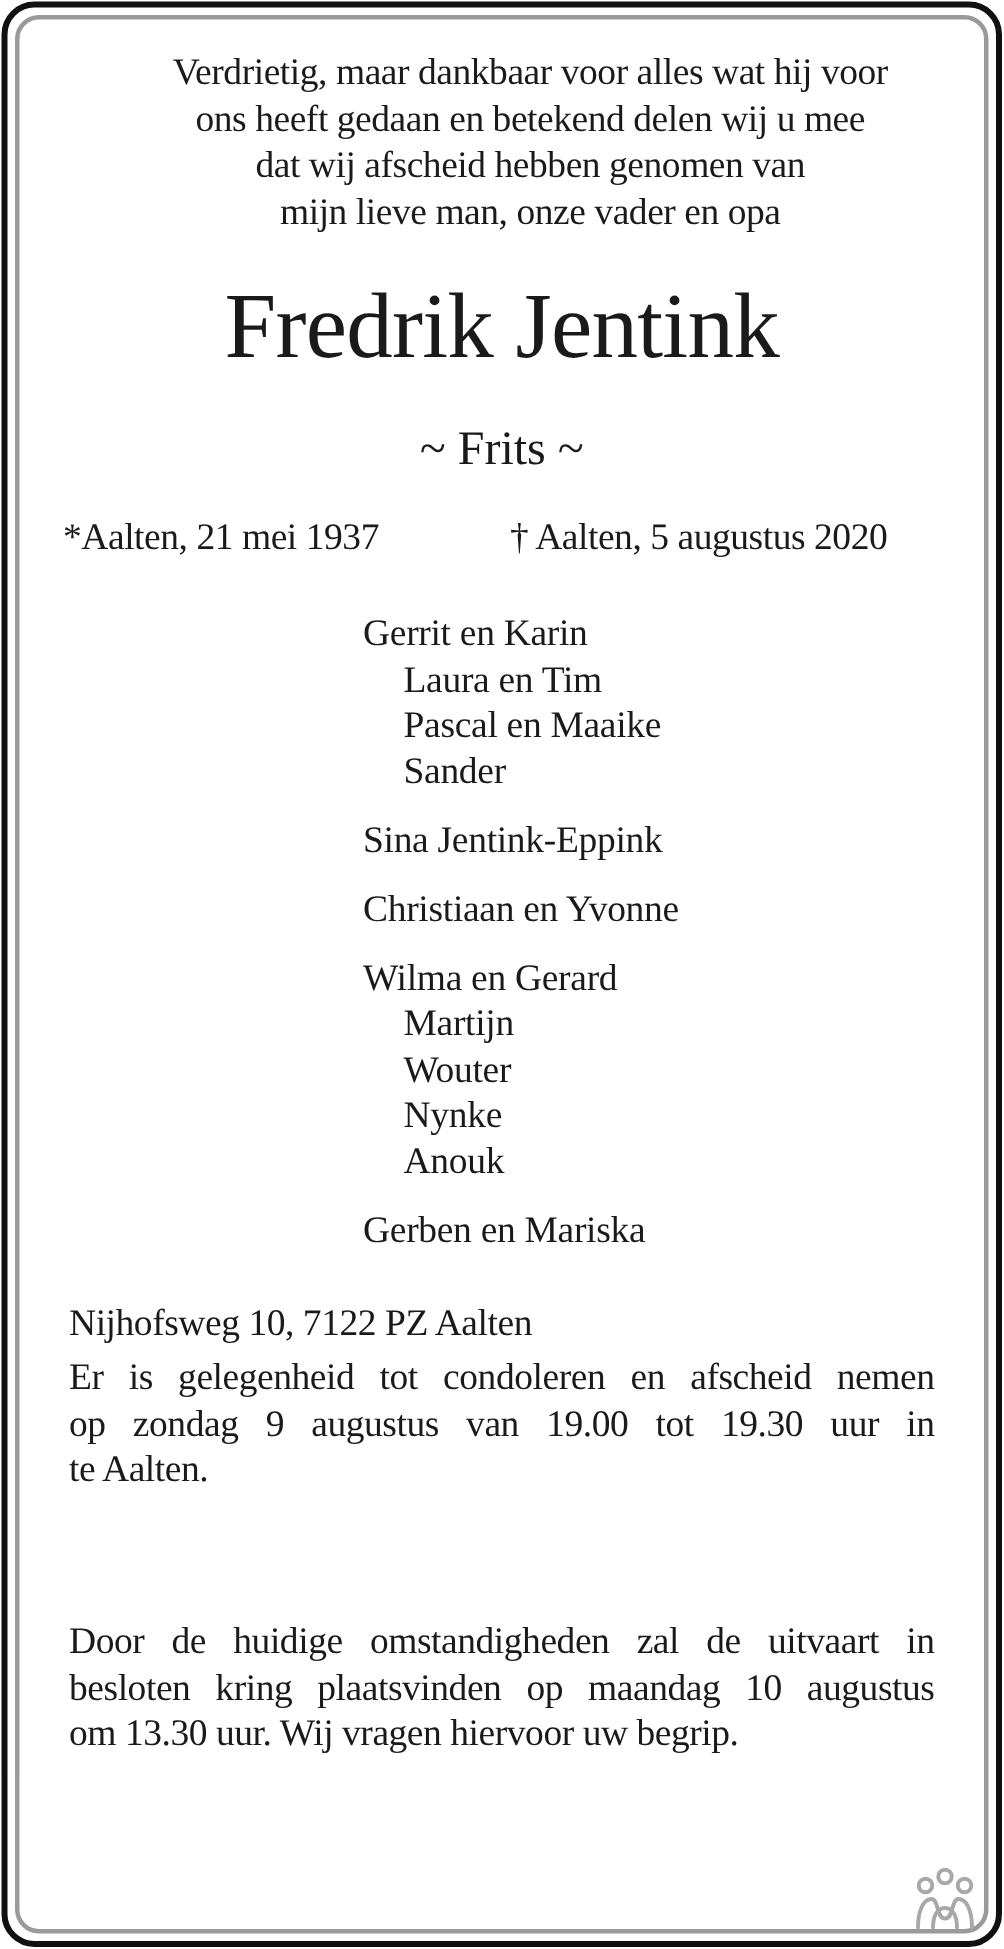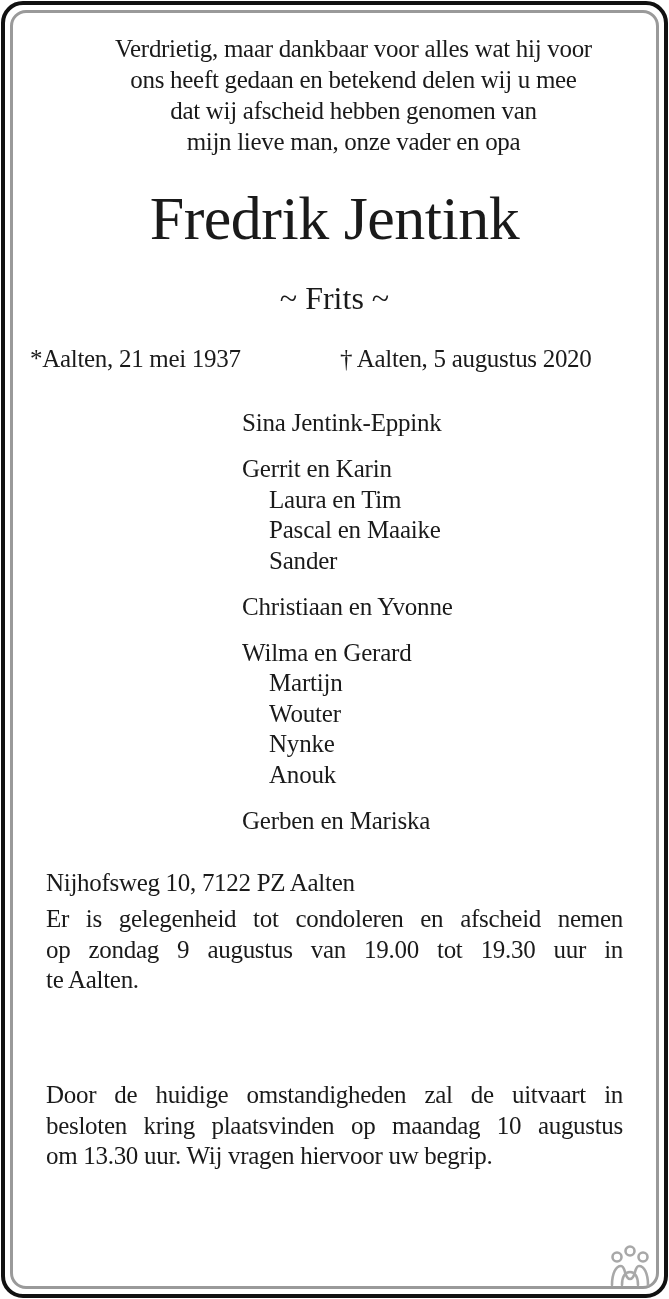--- a/index.html
+++ b/index.html
@@ -64,21 +64,21 @@
       line-height: 40px;
     }
     .dates {
       position: absolute;
       top: 343px;
       font-size: 25px;
       line-height: 32px;
       white-space: nowrap;
       letter-spacing: -0.3px;
     }
-    .birth { left: 30px; }
+    .birth { left: 42px; }
     .death { left: 340px; }
     .family {
       position: absolute;
       left: 242px; top: 408px;
       font-size: 25px;
       line-height: 30.5px;
       letter-spacing: -0.2px;
     }
     .family-group { margin-bottom: 15.5px; }
     .family-group .child { padding-left: 27px; white-space: nowrap; }
@@ -130,27 +130,27 @@
   </div>
 
   <div class="name">Fredrik Jentink</div>
   <div class="nickname">~ Frits ~</div>
 
   <div class="dates birth">*Aalten, 21 mei 1937</div>
   <div class="dates death">† Aalten, 5 augustus 2020</div>
 
   <div class="family">
     <div class="family-group">
-      <div class="head">Sina Jentink-Eppink</div>
-    </div>
-    <div class="family-group">
       <div class="head">Gerrit en Karin</div>
       <div class="child">Laura en Tim</div>
       <div class="child">Pascal en Maaike</div>
       <div class="child">Sander</div>
+    </div>
+    <div class="family-group">
+      <div class="head">Sina Jentink-Eppink</div>
     </div>
     <div class="family-group">
       <div class="head">Christiaan en Yvonne</div>
     </div>
     <div class="family-group">
       <div class="head">Wilma en Gerard</div>
       <div class="child">Martijn</div>
       <div class="child">Wouter</div>
       <div class="child">Nynke</div>
       <div class="child">Anouk</div>

